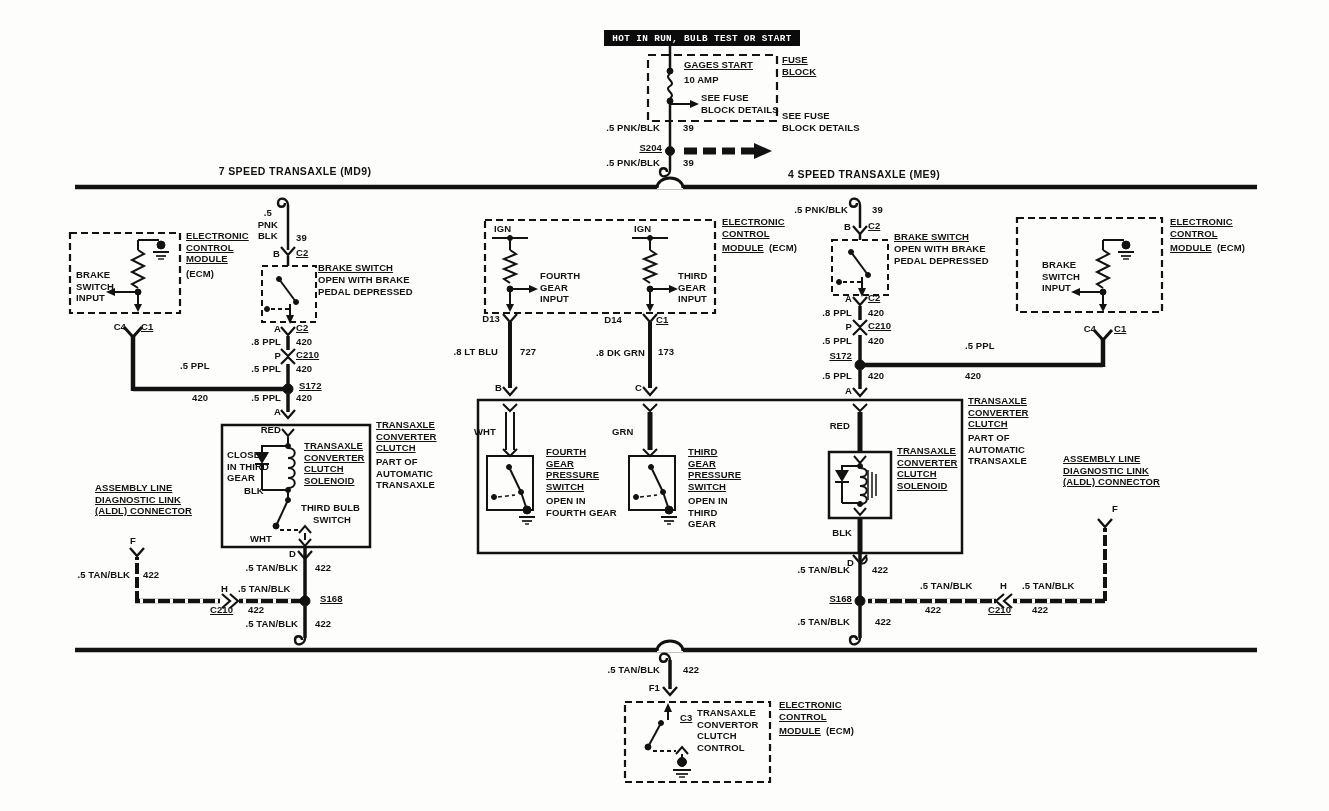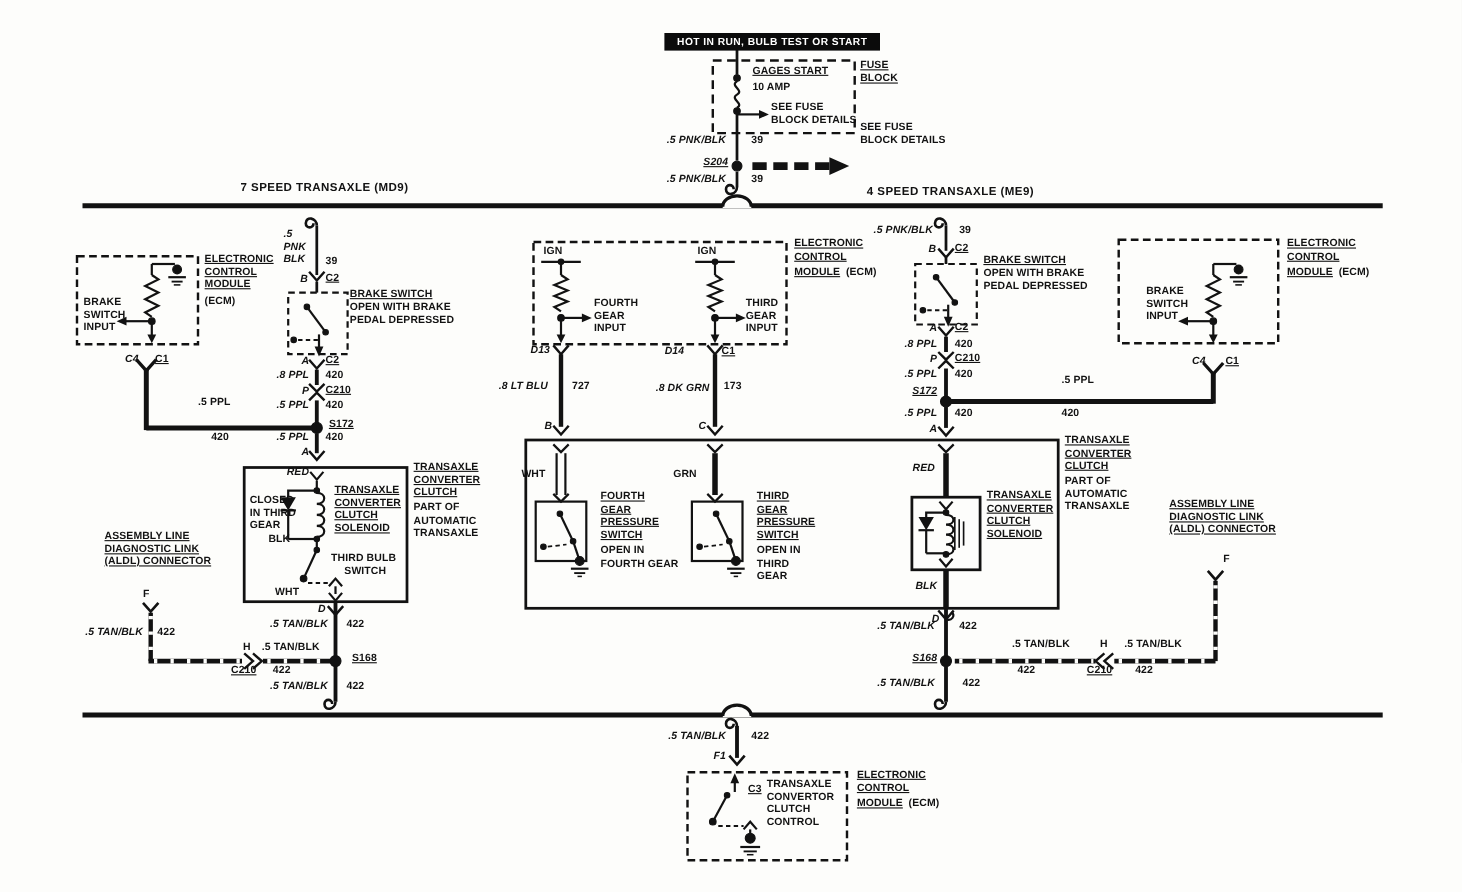--- a/index.html
+++ b/index.html
@@ -2,25 +2,25 @@
 <html><head>
 <meta charset="utf-8">
 <style>
   html,body{margin:0;padding:0;background:#ddd;}
   .page{position:relative;width:1329px;height:811px;background:#fdfdfb;
         font-family:"Liberation Sans",sans-serif;color:#121212;overflow:hidden;}
   svg{position:absolute;left:0;top:0;}
   .lbl{position:absolute;font-size:9.5px;font-weight:700;line-height:1.22;
        white-space:pre-line;letter-spacing:.1px;color:#121212;}
   .u{text-decoration:underline;}
-  .ra{text-align:left;font-style:italic;}
+  .ra{text-align:center;}
   .hdr{font-size:10.5px;letter-spacing:.4px;}
   .banner{position:absolute;left:604px;top:30px;width:196px;height:16px;background:#0b0b0b;
           color:#fff;display:flex;align-items:center;justify-content:center;
-          font-size:9.3px;font-weight:700;letter-spacing:.4px;white-space:nowrap;}
+          font-size:9.3px;font-weight:700;letter-spacing:.4px;white-space:nowrap;font-family:Liberation Mono, monospace;}
 </style>
 </head>
 <body>
 
 <div class="page">
 
 <svg width="1329" height="811" viewBox="0 0 1329 811" stroke="#121212" fill="none" stroke-linecap="butt">
 
   <g>
     <line x1="75" y1="187" x2="1257" y2="187" stroke-width="4.5"></line>

